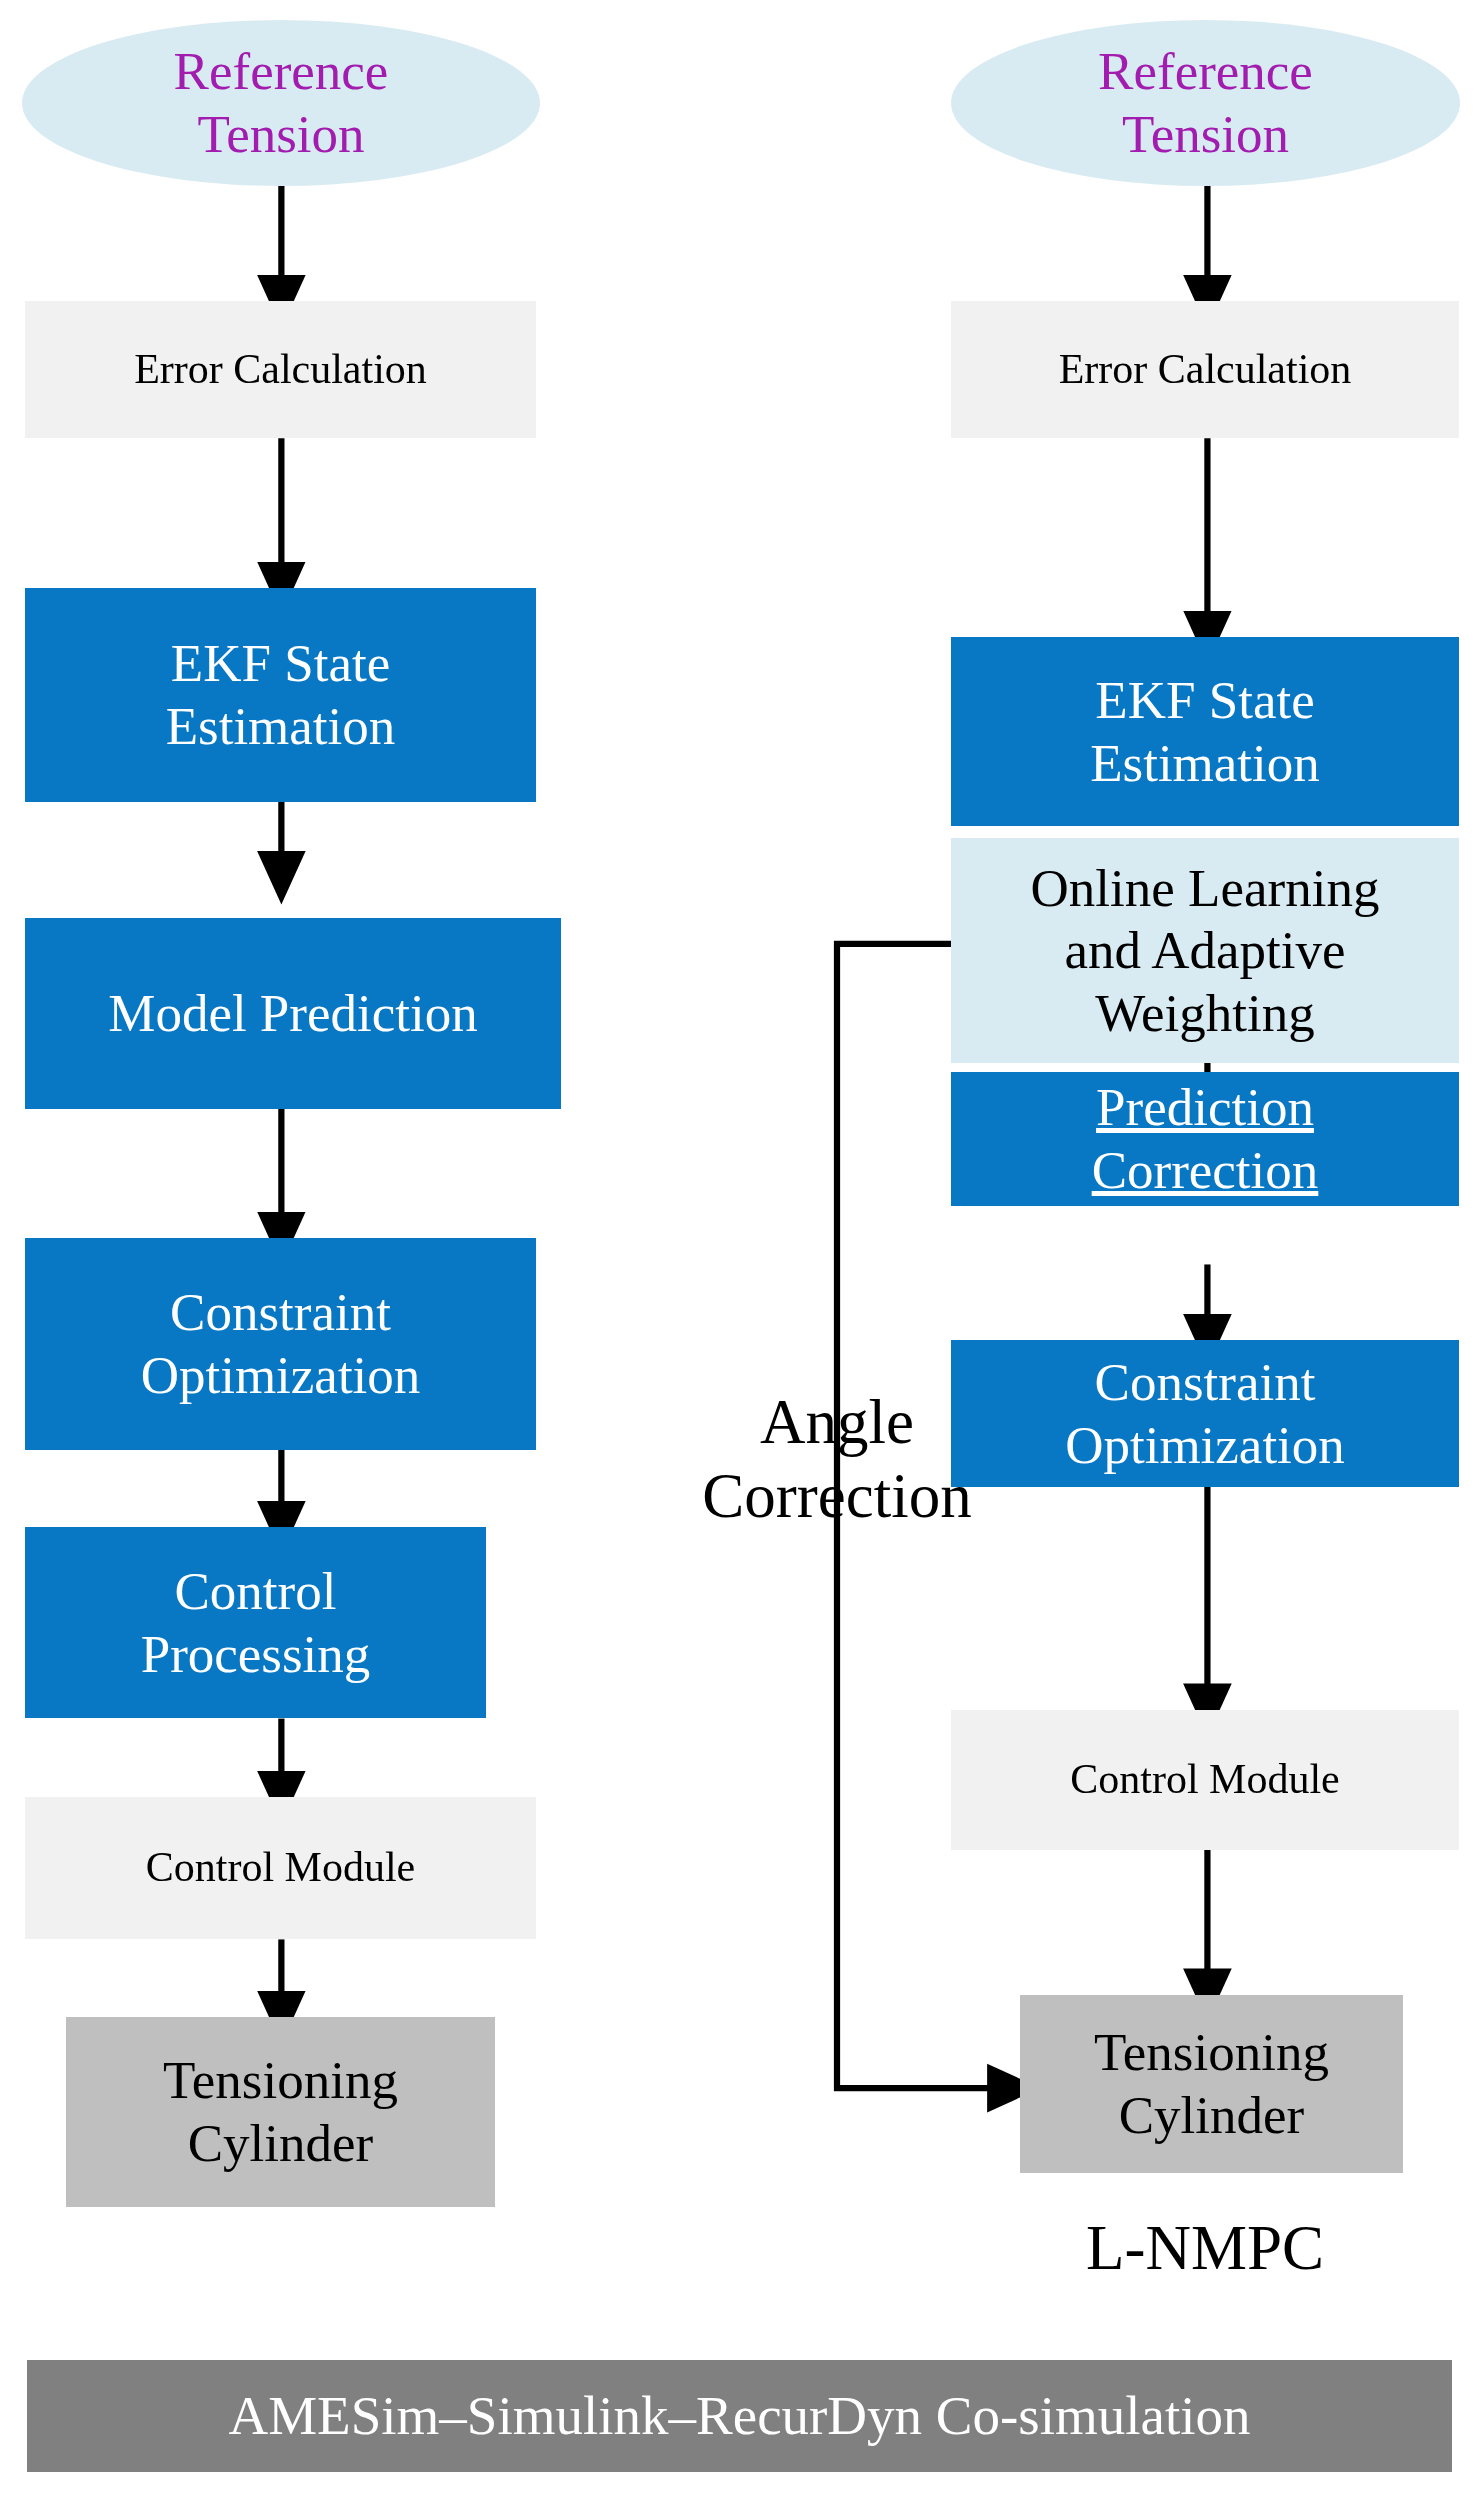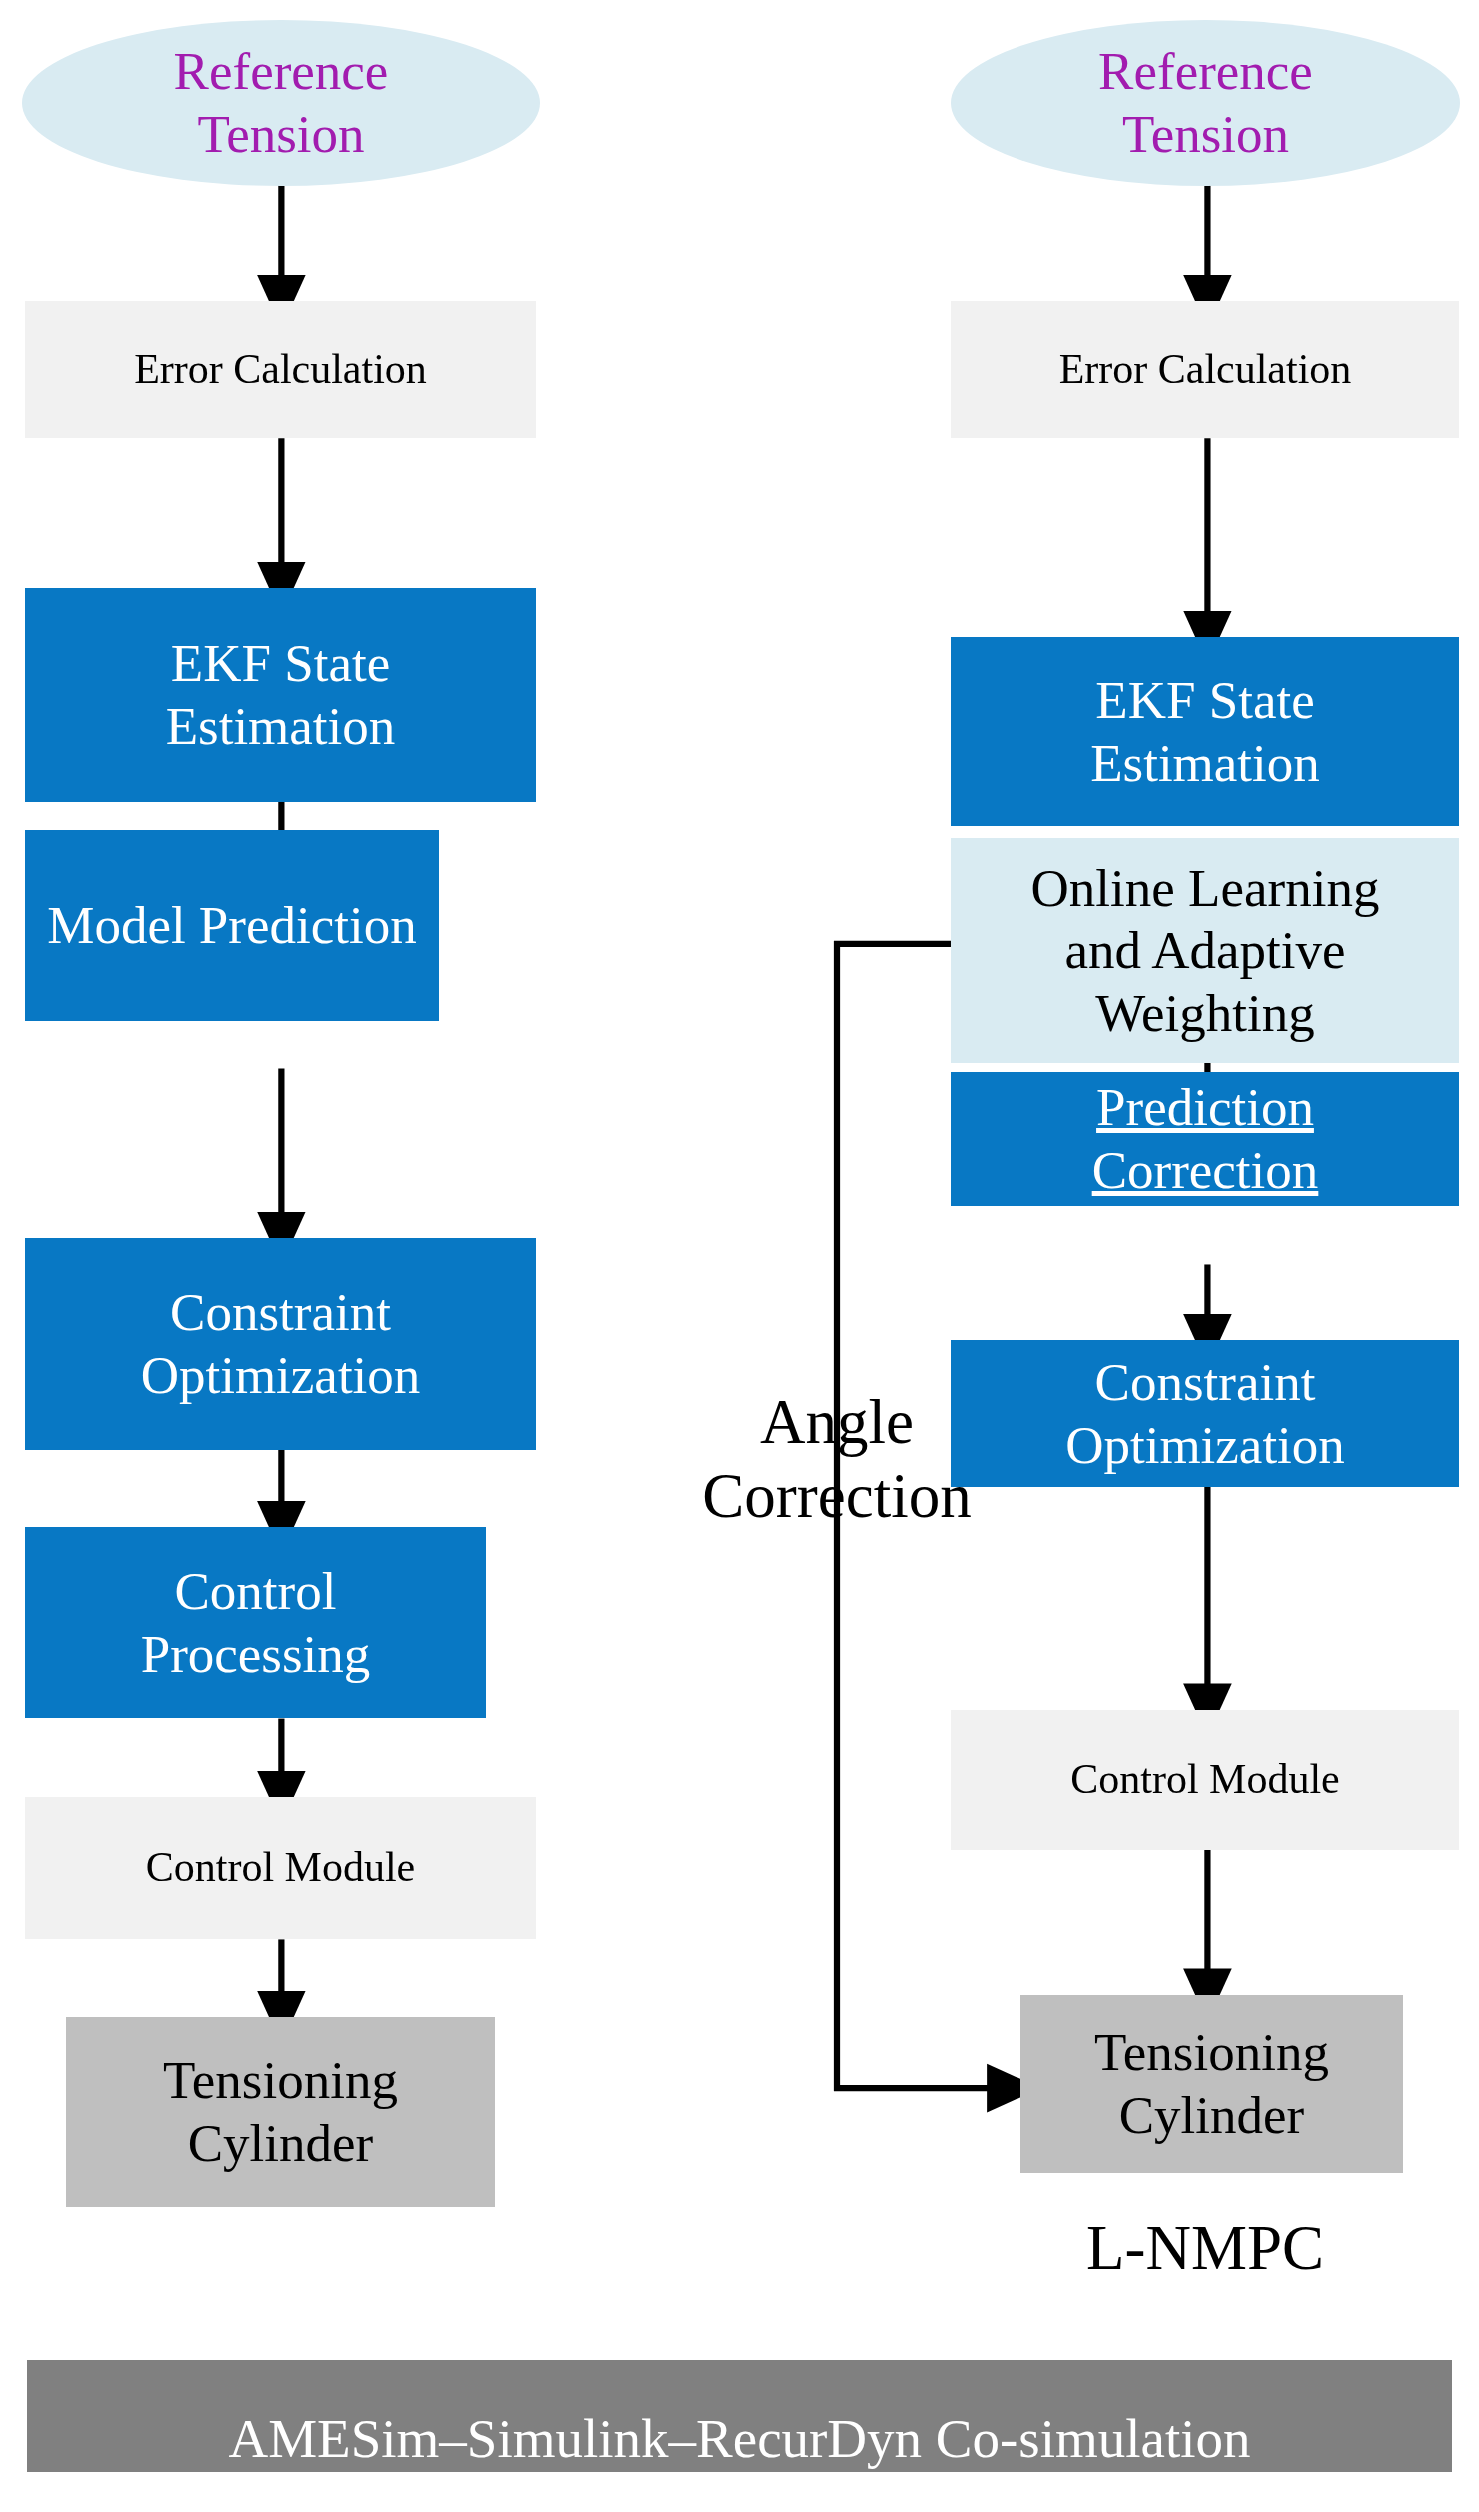--- a/index.html
+++ b/index.html
@@ -8,21 +8,21 @@
 
   .node{position:absolute;display:flex;align-items:center;justify-content:center;
         text-align:center;line-height:1.18;box-sizing:border-box;}
   .node span{display:block;white-space:pre-line;}
 
   .ellipse{border-radius:50%;background:#d9ebf2;color:#a21caf;font-size:53px;}
   .light   {background:#f1f1f1;color:#000000;font-size:42px;text-align:center;}
   .blue    {background:#0878c4;color:#ffffff;font-size:53px;}
   .paleblue{background:#d9ebf2;color:#000000;font-size:53px;}
   .gray    {background:#bfbfbf;color:#000000;font-size:53px;}
-  .darkgray{background:#808080;color:#ffffff;font-size:55px;align-items:flex-end;}
+  .darkgray{background:#808080;color:#ffffff;font-size:55px;}
 
   .plainlabel{position:absolute;text-align:center;color:#000;font-size:63px;
               line-height:1.18;white-space:pre-line;}
 
   svg.links{position:absolute;left:0;top:0;width:1479px;height:2512px;
             pointer-events:none;}
 </style>
 </head>
 <body>
 
@@ -60,21 +60,21 @@
 
   <div class="node light" style="left:25px;top:301px;width:511px;height:137px;">
     <span>Error Calculation</span>
   </div>
 
   <div class="node blue" style="left:25px;top:588px;width:511px;height:214px;">
     <span>EKF State
 Estimation</span>
   </div>
 
-  <div class="node blue" style="left:25px;top:830px;width:414px;height:191px;">
+  <div class="node blue" style="left:25px;top:918px;width:536px;height:191px;">
     <span>Model Prediction</span>
   </div>
 
   <div class="node blue" style="left:25px;top:1238px;width:511px;height:212px;">
     <span>Constraint
 Optimization</span>
   </div>
 
   <div class="node blue" style="left:25px;top:1527px;width:461px;height:191px;">
     <span>Control

